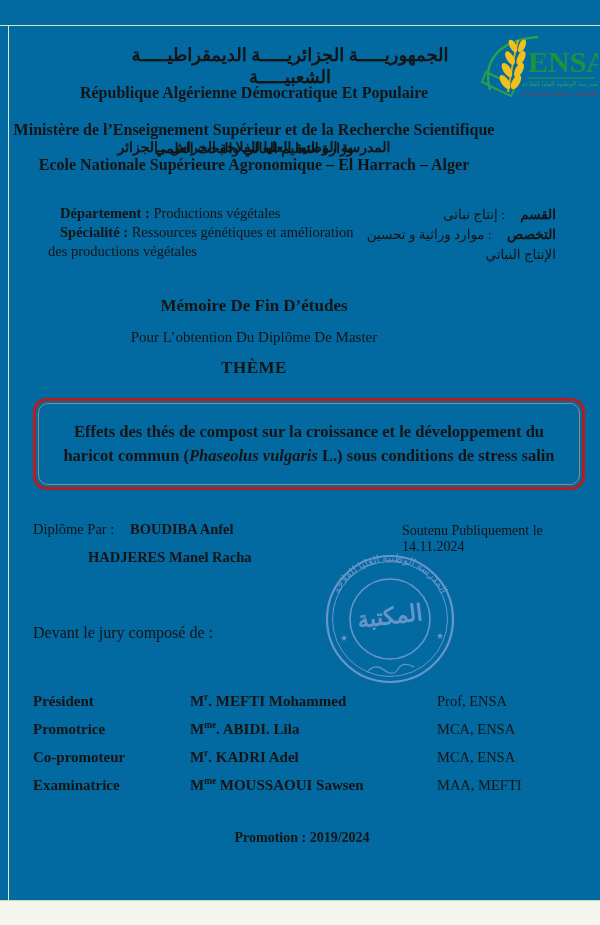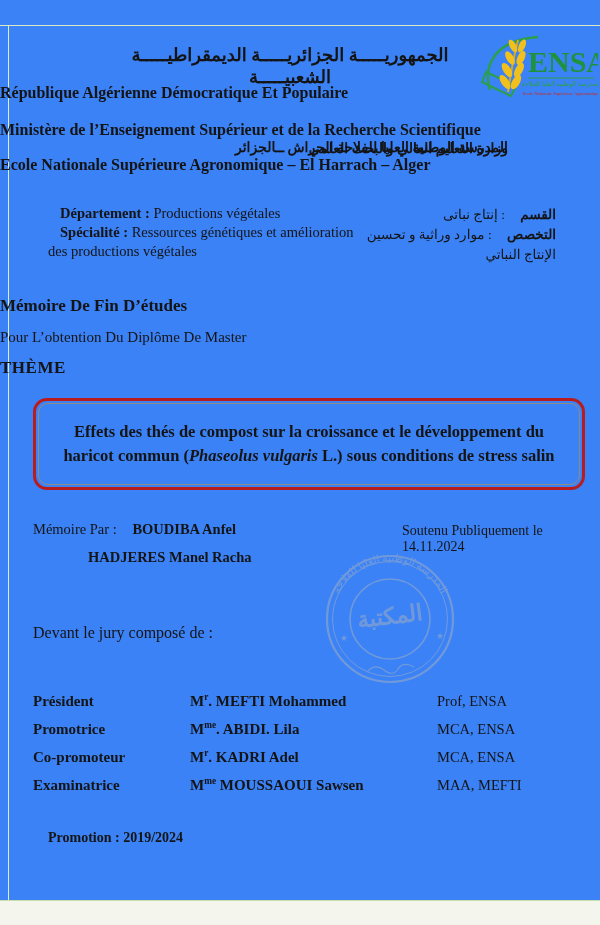--- a/index.html
+++ b/index.html
@@ -1,22 +1,22 @@
 <!DOCTYPE html>
 <html lang="fr"><head>
 <meta charset="utf-8">
 <style>
   html,body{margin:0;padding:0;background:#e8eae0;}
   .page{
     position:relative;width:600px;height:925px;margin:0 auto;
-    background:#3b82f6;overflow:hidden;
+    background:#0369a1;overflow:hidden;
     font-family:"Liberation Serif","DejaVu Serif",serif;color:#141414;
   }
   .abs{position:absolute;}
-  .ctr{left:0;width:508px;}
+  .ctr{left:0;width:508px;text-align:center;}
   .b{font-weight:bold;margin-left:12px;}
   .ar{direction:rtl;}
   
   .scan-top{left:0;top:25px;width:600px;height:1px;background:#d9e8c4;}
   .scan-left{left:8px;top:25px;width:1px;height:876px;background:#e0ecd2;}
   .scan-bottom{left:0;top:900px;width:600px;height:1px;background:#c8dfad;}
   .scan-below{left:0;top:901px;width:600px;height:24px;background:#f4f6ee;}
   
   .republic-ar{top:44px;font-size:18px;font-weight:bold;}
   .republic-fr{top:84px;font-size:16px;font-weight:bold;}
@@ -122,21 +122,21 @@
 
   <div class="abs theme-box">
     <div class="theme-inner">
       <div class="theme-text">
         <span>Effets des thés de compost sur la croissance et le développement du haricot commun (</span><i>Phaseolus vulgaris</i><span> L.) sous conditions de stress salin</span>
       </div>
     </div>
   </div>
 
   <div class="abs presented">
-    <span>Mémoire Par : </span><span class="b">BOUDIBA Anfel</span>
+    <span>Diplôme Par : </span><span class="b">BOUDIBA Anfel</span>
   </div>
   <div class="abs defense">Soutenu Publiquement le 14.11.2024</div>
   <div class="abs author2">HADJERES Manel Racha</div>
 
   <div class="abs stamp">
     <svg width="170" height="172" viewBox="0 0 170 172">
       <defs>
         <path id="ring-path" d="M 29,97 A 57,57 0 1 1 141,97" fill="none"></path>
       </defs>
       <circle cx="85" cy="87" r="63" fill="none" stroke="#7d9fd5" stroke-width="2.2"></circle>

